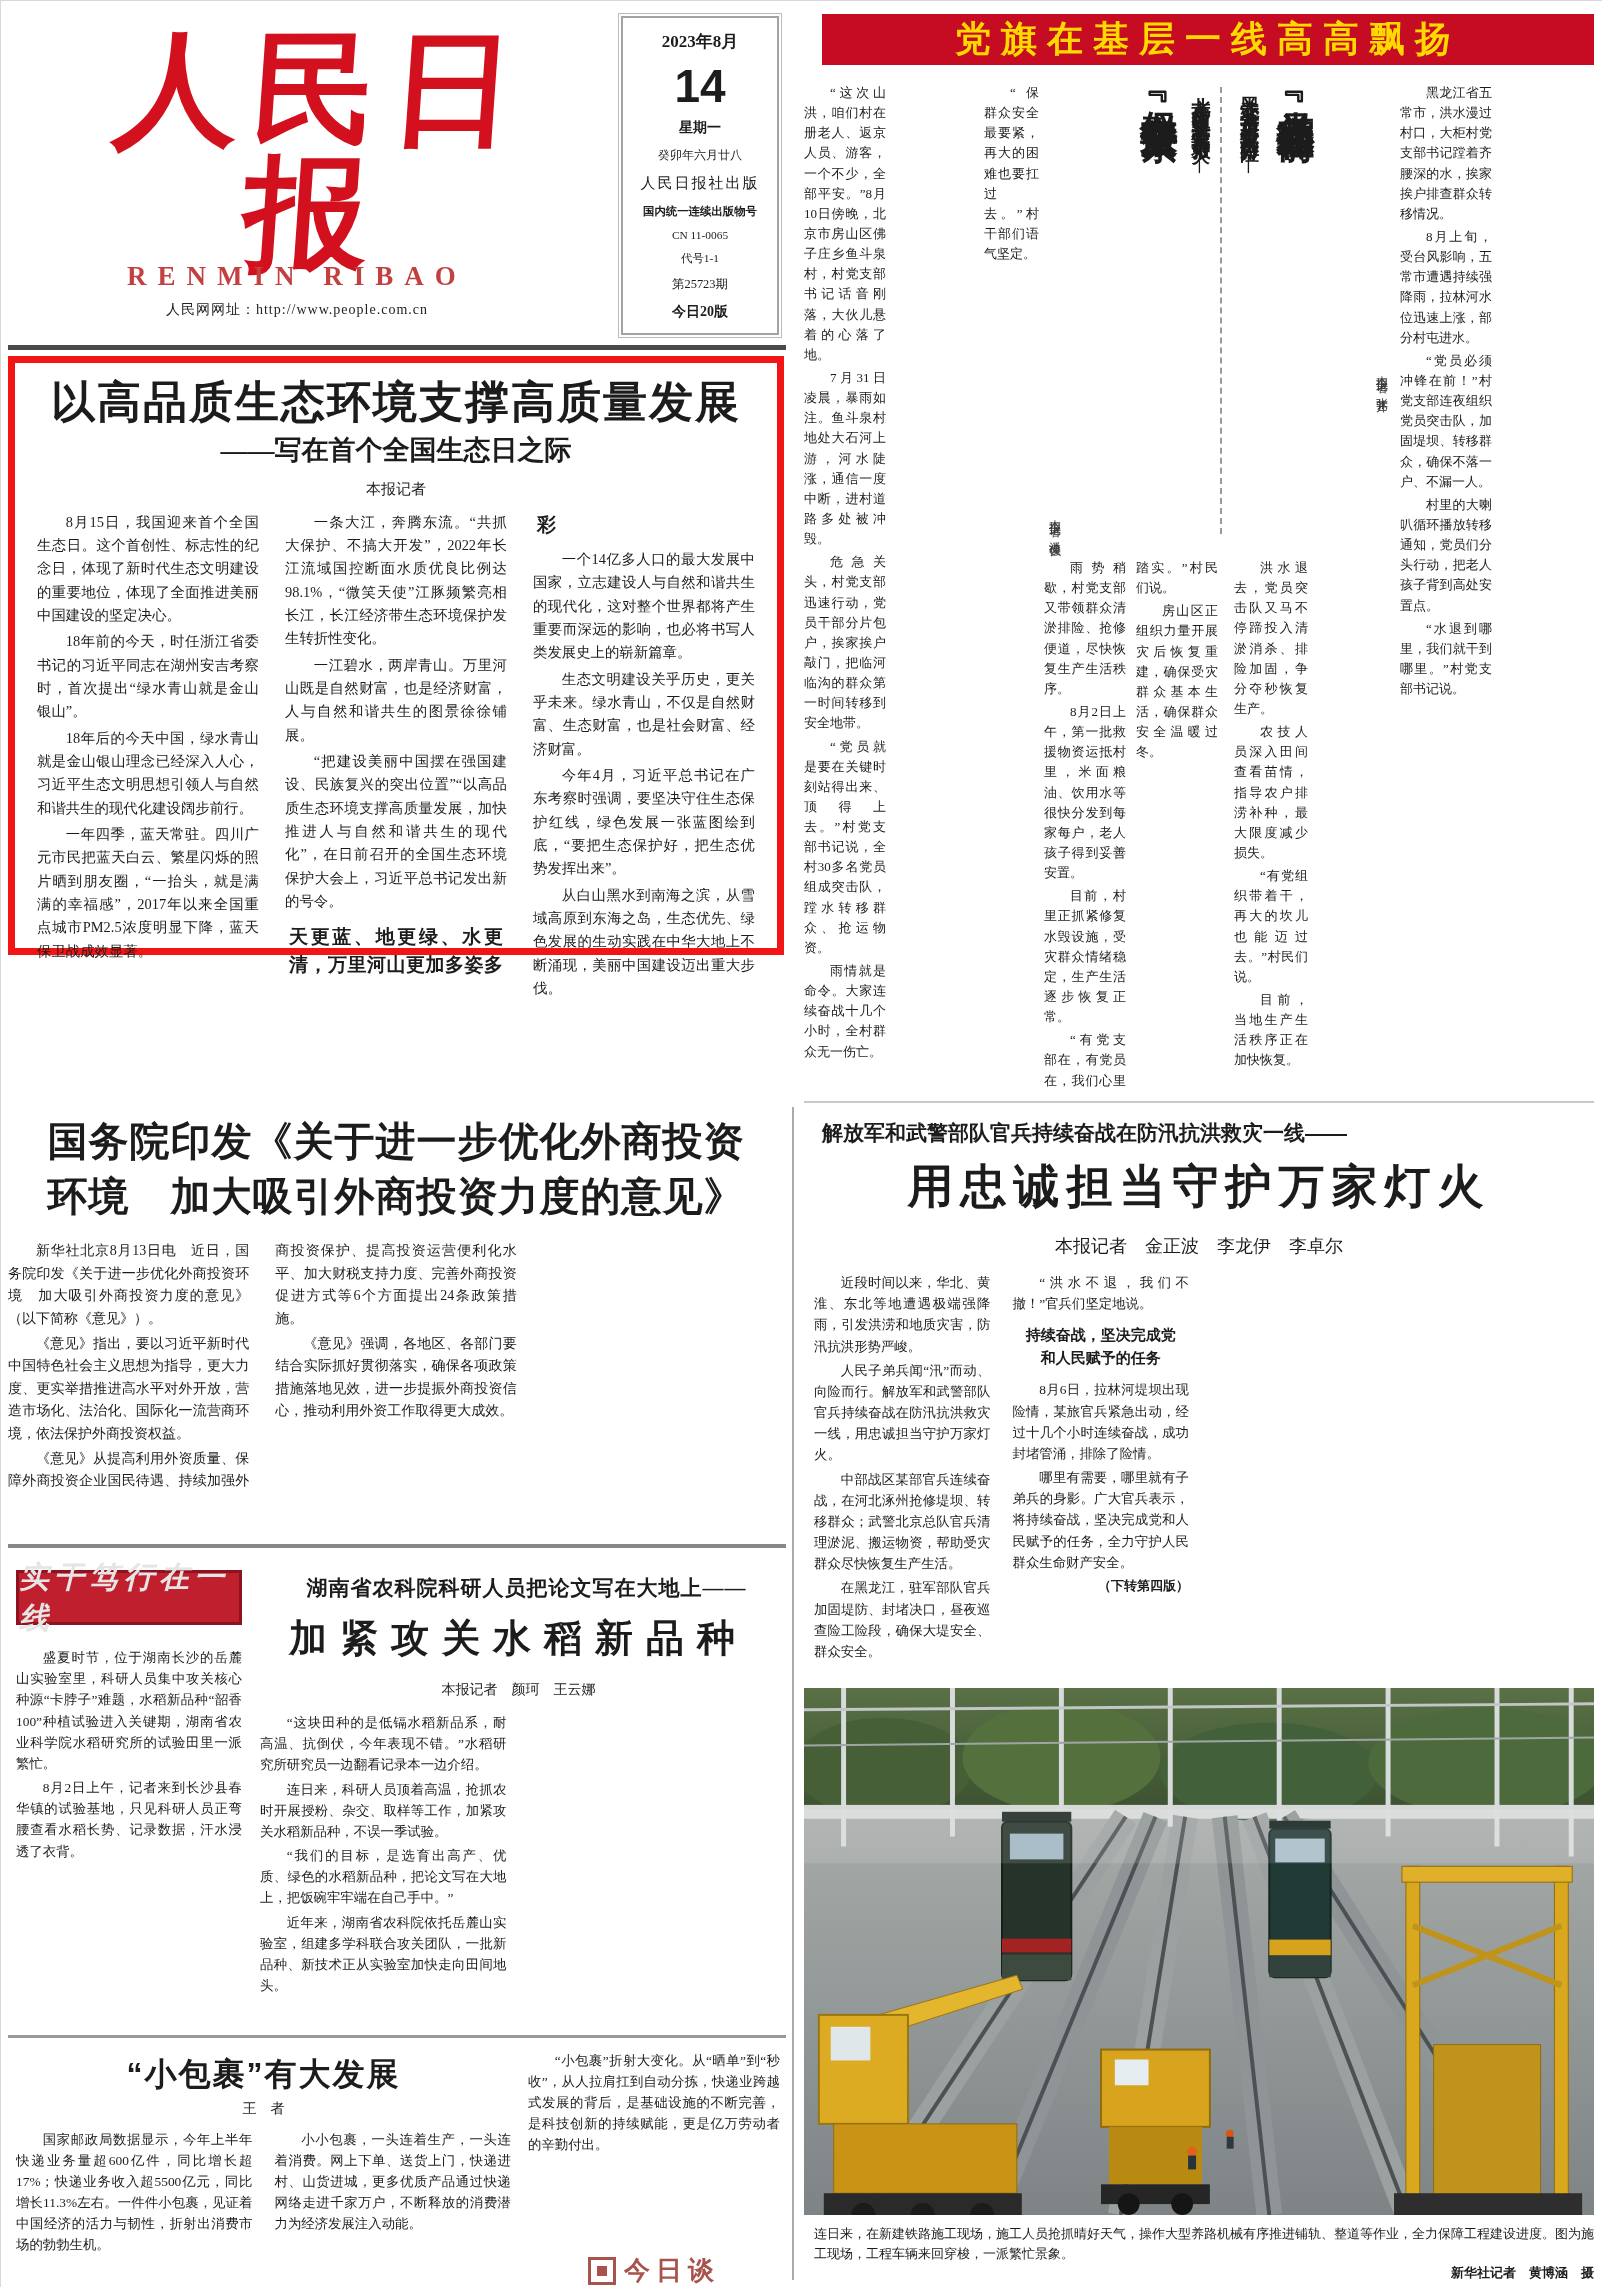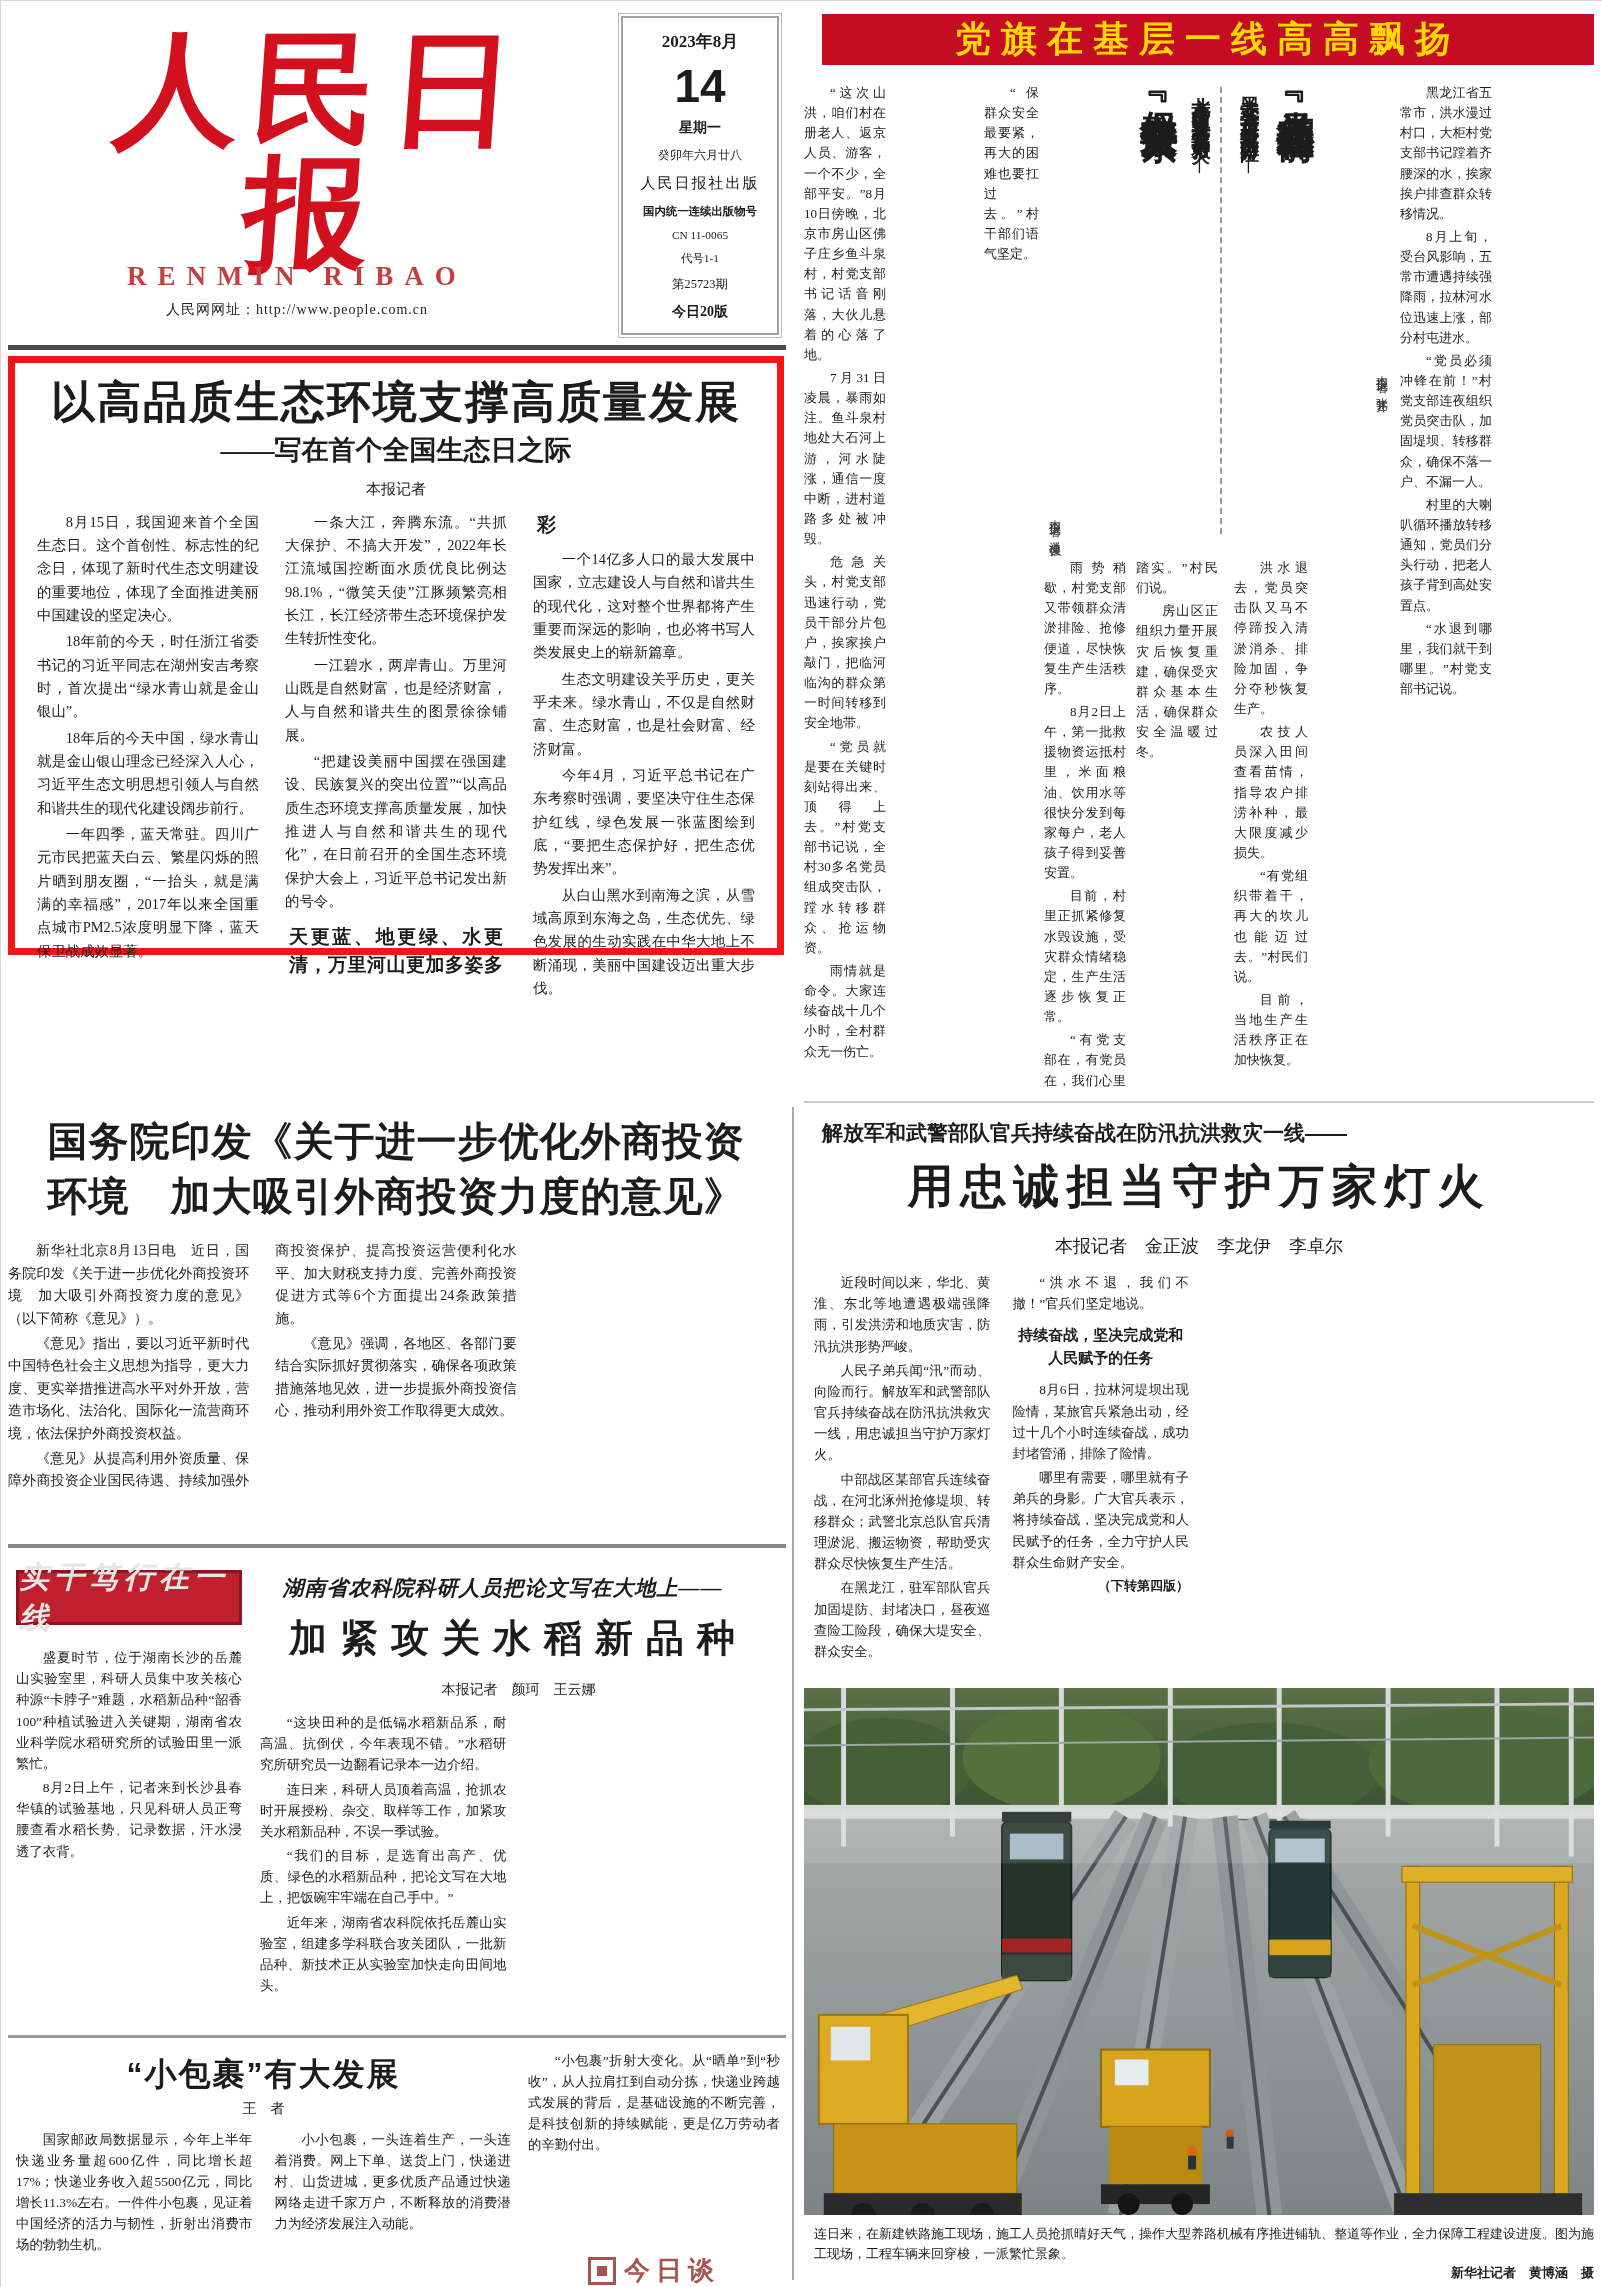--- a/index.html
+++ b/index.html
@@ -7,21 +7,21 @@
   .page{position:relative;width:1603px;height:2288px;margin:0 auto;background:#fff;
         box-shadow:inset 0 0 0 1px #d8d8d8;overflow:hidden;}
   .abs{position:absolute;}
   .hei{font-family:"Liberation Sans","DejaVu Sans",sans-serif;}
   .ctr{text-align:center;}
   .just{text-align:justify;}
   .vtext{writing-mode:vertical-rl;}
   p{margin:0 0 3px 0;text-indent:2em;}
   p.inset{text-indent:0;font-weight:bold;font-size:19px;line-height:1.45;margin:10px 4px;
           font-family:"Liberation Sans","DejaVu Sans",sans-serif;}
-  p.inset4{text-indent:0;font-weight:bold;font-size:15px;line-height:1.5;margin:10px 2px;text-align:center;
+  p.inset4{text-indent:0;font-weight:bold;font-size:15px;line-height:1.5;margin:10px 9px;text-align:center;
           font-family:"Liberation Sans","DejaVu Sans",sans-serif;}
   p.cont{text-indent:0;text-align:right;font-weight:bold;font-size:13px;}
   
   .logo{font-size:124px;font-weight:bold;color:#d2101e;letter-spacing:14px;line-height:1;
         transform:skewX(-4deg);}
   .logo-latin{font-size:27px;font-weight:bold;color:#c24040;letter-spacing:11px;}
   .website{font-size:14px;color:#222;letter-spacing:1px;}
   .datebox{border:2px solid #a3a3a3;outline:1px solid #bbb;outline-offset:2px;background:#fff;
            display:flex;flex-direction:column;justify-content:space-between;align-items:center;
            padding:12px 4px;box-sizing:border-box;text-align:center;}
@@ -213,21 +213,21 @@
       <p>8月6日，拉林河堤坝出现险情，某旅官兵紧急出动，经过十几个小时连续奋战，成功封堵管涌，排除了险情。</p>
       <p>哪里有需要，哪里就有子弟兵的身影。广大官兵表示，将持续奋战，坚决完成党和人民赋予的任务，全力守护人民群众生命财产安全。</p>
       <p class="cont">（下转第四版）</p>
     </div>
 
   <div class="abs rule" style="left:8px;top:1544px;width:778px;height:4px;background:#888;"></div>
   <div class="abs" style="left:8px;top:1562px;width:776px;height:467px;">
     <div class="abs badge hei" style="left:8px;top:8px;width:226px;height:55px;">
       <span>实干笃行在一线</span>
     </div>
-    <div class="abs sg-kick ctr" style="left:236px;top:12px;width:517px;font-style:italic;">湖南省农科院科研人员把论文写在大地上——</div>
+    <div class="abs sg-kick ctr" style="left:260px;top:12px;width:517px;">湖南省农科院科研人员把论文写在大地上——</div>
     <div class="abs sg-h ctr" style="left:252px;top:51px;width:517px;">加紧攻关水稻新品种</div>
     <div class="abs sg-by ctr" style="left:252px;top:119px;width:517px;">本报记者　颜珂　王云娜</div>
     <div class="abs sg-colA just" style="left:8px;top:85px;width:226px;height:374px;">
         <p>盛夏时节，位于湖南长沙的岳麓山实验室里，科研人员集中攻关核心种源“卡脖子”难题，水稻新品种“韶香100”种植试验进入关键期，湖南省农业科学院水稻研究所的试验田里一派繁忙。</p>
         <p>8月2日上午，记者来到长沙县春华镇的试验基地，只见科研人员正弯腰查看水稻长势、记录数据，汗水浸透了衣背。</p>
       </div>
     <div class="abs sg-colsB just" style="left:252px;top:150px;width:517px;">
         <p>“这块田种的是低镉水稻新品系，耐高温、抗倒伏，今年表现不错。”水稻研究所研究员一边翻看记录本一边介绍。</p>
         <p>连日来，科研人员顶着高温，抢抓农时开展授粉、杂交、取样等工作，加紧攻关水稻新品种，不误一季试验。</p>
         <p>“我们的目标，是选育出高产、优质、绿色的水稻新品种，把论文写在大地上，把饭碗牢牢端在自己手中。”</p>

